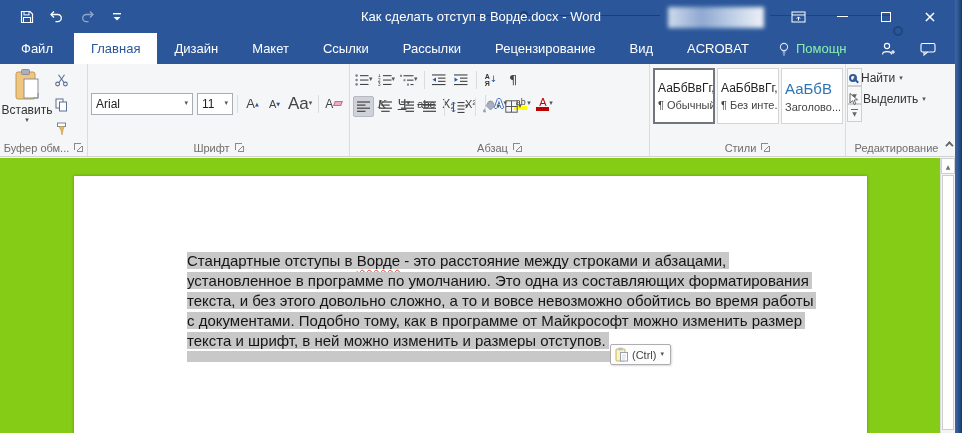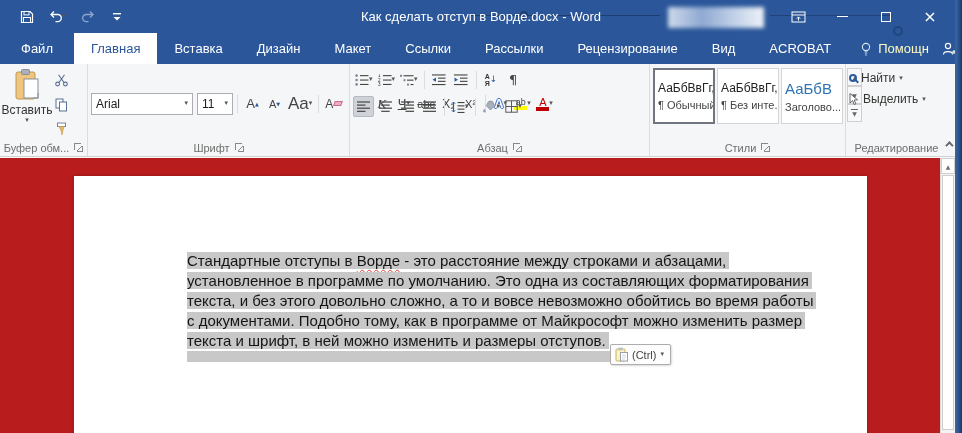--- a/index.html
+++ b/index.html
@@ -23,21 +23,21 @@
   .winbtn { width:44px; height:33px; display:flex; align-items:center; justify-content:center; color:#fff; }
   .minbar { width:11px; height:1px; background:#fff; }
   .maxbox { width:10px; height:10px; border:1px solid #fff; }
   .closex { font-size:16px; line-height:1; font-family:"DejaVu Sans",sans-serif; }
 
   
   .tabrow { height:31px; background:#2b579a; display:flex; align-items:stretch; color:#fff; font-size:13px; position:relative; z-index:4; }
   .tab { display:flex; align-items:center; padding:0 17px; cursor:default; }
   .tab.file { padding:0 21px; }
   .tab.active { background:#fff; color:#2b579a; }
-  .assistant { display:flex; align-items:center; gap:6px; padding:0 12px; color:#fef9c3;justify-content:space-between; }
+  .assistant { display:flex; align-items:center; gap:6px; padding:0 12px; color:#86efac;justify-content:space-between; }
   .tab-spacer { flex:1; }
   .tabicon { width:40px; display:flex; align-items:center; justify-content:center; }
 
   
   .ribbon { position:relative; height:93px; background:#f5f6f7; border-bottom:1px solid #d2d2d2; display:flex; align-items:stretch; z-index:3; }
   .grp { display:flex; flex-direction:column; padding:3px 3px 0 3px; position:relative; }
   .grp + .grp { border-left:1px solid #dcdcdc; }
   .grp-label { margin-top:auto; height:17px; display:flex; align-items:center; justify-content:center; gap:5px; font-size:11px; color:#6e6e6e; white-space:nowrap; }
   .grp-body { flex:1; display:flex; }
   .rrow { display:flex; align-items:center; gap:1px; }
@@ -96,21 +96,21 @@
   .magnifier::after { content:""; position:absolute; width:5px; height:2px; background:#2c5aa0; right:-4px; bottom:-2px; transform:rotate(45deg); }
   .replace-ic { display:flex; flex-direction:column; line-height:1; font-size:7px; font-weight:bold; }
   .replace-ic .t { color:#2b579a; } .replace-ic .b { color:#b03050; }
   .launcher { position:relative; width:9px; height:9px; }
   .launcher::before { content:""; position:absolute; left:0; top:0; width:6px; height:6px; border-left:1px solid #8a8a8a; border-top:1px solid #8a8a8a; }
   .launcher::after { content:""; position:absolute; right:0; bottom:0; width:5px; height:5px; border-right:1px solid #8a8a8a; border-bottom:1px solid #8a8a8a; background:linear-gradient(135deg,transparent 45%,#8a8a8a 45%,#8a8a8a 55%,transparent 55%); }
   .collapse { position:absolute; right:6px; bottom:5px; width:16px; height:14px; display:flex; align-items:center; justify-content:center; }
   .collapse i { width:6px; height:6px; border-top:2px solid #666; border-right:2px solid #666; transform:rotate(-45deg) translateY(2px); }
 
   
-  .docarea { position:absolute; left:0; right:0; top:158px; bottom:0; background:#b91c1c; overflow:hidden; }
+  .docarea { position:absolute; left:0; right:0; top:158px; bottom:0; background:#84cc16; overflow:hidden; }
   .page { position:absolute; left:74px; top:18px; width:793px; height:460px; background:#fff; box-shadow:0 0 3px rgba(0,0,0,.28); }
   .textblock { position:absolute; left:113px; top:75px; font-size:15px; line-height:20px; color:#151515; white-space:nowrap; }
   .tline { display:block; }
   .sel-bg { background:#c8c8c8; padding-right:3px; }
   .misspell { text-decoration:underline wavy #e03c31 1px; text-underline-offset:3px; }
   .sel-tail { width:424px; height:11px; background:#c8c8c8; }
   .paste-opts { position:absolute; left:536px; top:168px; display:flex; align-items:center; gap:4px; background:#fdfdfd; border:1px solid #adadad; border-radius:2px; padding:2px 6px 2px 4px; font-size:11px; color:#444; box-shadow:1px 1px 2px rgba(0,0,0,.15);justify-content:space-between; }
 
   
   .vscroll { position:absolute; right:7px; top:158px; bottom:0; width:15px; background:#f3f3f3; border-left:1px solid #d9d9d9; }
@@ -313,21 +313,20 @@
       <span class="winbtn">
           <span class="maxbox"></span>
         </span>
       <span class="winbtn closex">×</span>
     </div>
   </div>
 
   <div class="tabrow">
     <div class="tab file">Файл</div>
     <div class="tab active">Главная</div>
-    <div class="tab">Вставка</div>
     <div class="tab">Дизайн</div>
     <div class="tab">Макет</div>
     <div class="tab">Ссылки</div>
     <div class="tab">Рассылки</div>
     <div class="tab">Рецензирование</div>
     <div class="tab">Вид</div>
     <div class="tab">ACROBAT</div>
     <div class="assistant">
       <svg width="12" height="14">
           <use href="#sym-bulb"></use>

